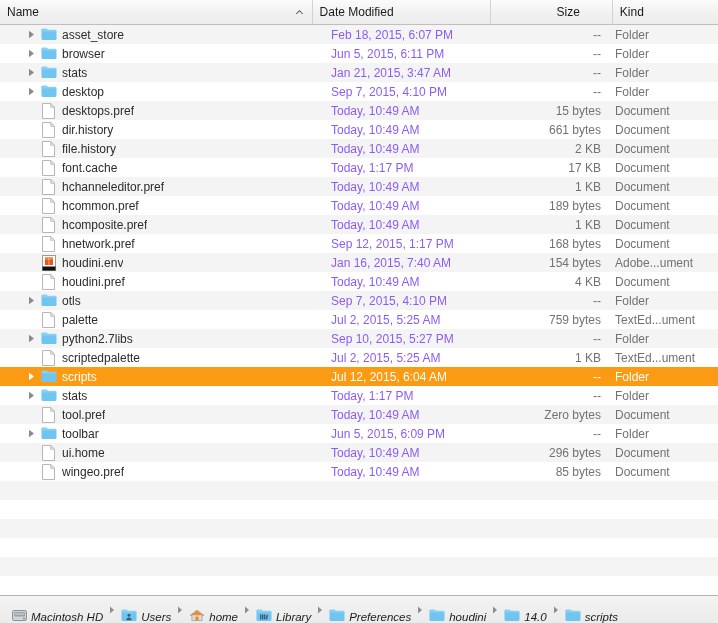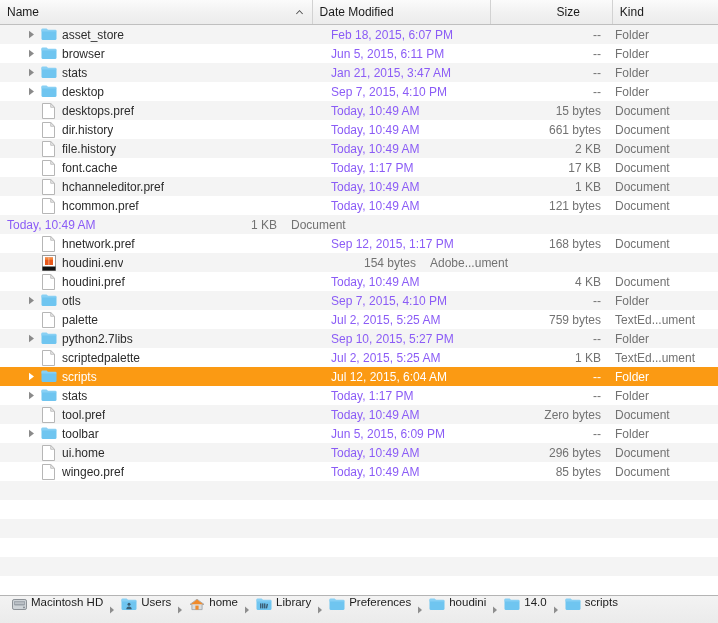--- a/index.html
+++ b/index.html
@@ -141,22 +141,23 @@
     display: flex;
     align-items: center;
     padding-left: 11px;
     font-size: 11.5px;
     color: #1c1c1c;
     overflow: hidden;
     white-space: nowrap;
   }
   .crumb {
     display: inline-flex;
-    align-items: flex-start;
+    align-items: flex-end;
     height: 100%;
+    font-style: italic;
   }
   .crumb-icon {
     width: 16px;
     min-width: 16px;
     height: 16px;
     display: flex;
     align-items: center;
     justify-content: center;
     margin-right: 4px;
   }
@@ -351,24 +352,34 @@
           <span class="disclosure"></span>
           <span class="ficon">
             <svg width="13" height="16" viewBox="0 0 13 16">
               <path d="M0.5 0.5 h8.2 l3.8 3.8 v11.2 h-12 Z" fill="#ffffff" stroke="#b6b6b6" stroke-width="1"></path>
               <path d="M8.7 0.5 v3.8 h3.8 Z" fill="#e8e8e8" stroke="#b6b6b6" stroke-width="0.8"></path>
             </svg>
           </span>
           <span class="fname">hcommon.pref</span>
         </div>
         <div class="cell cell-date">Today, 10:49 AM</div>
-        <div class="cell cell-size">121 bytes</div>
-        <div class="cell cell-kind">Document</div>
-      </div>
-      <div class="row even">
+        <div class="cell cell-size">189 bytes</div>
+        <div class="cell cell-kind">Document</div>
+      </div>
+      <div class="row even">
+        <div class="cell cell-name">
+          <span class="disclosure"></span>
+          <span class="ficon">
+            <svg width="13" height="16" viewBox="0 0 13 16">
+              <path d="M0.5 0.5 h8.2 l3.8 3.8 v11.2 h-12 Z" fill="#ffffff" stroke="#b6b6b6" stroke-width="1"></path>
+              <path d="M8.7 0.5 v3.8 h3.8 Z" fill="#e8e8e8" stroke="#b6b6b6" stroke-width="0.8"></path>
+            </svg>
+          </span>
+          <span class="fname">hcomposite.pref</span>
+        </div>
         <div class="cell cell-date">Today, 10:49 AM</div>
         <div class="cell cell-size">1 KB</div>
         <div class="cell cell-kind">Document</div>
       </div>
       <div class="row odd">
         <div class="cell cell-name">
           <span class="disclosure"></span>
           <span class="ficon">
             <svg width="13" height="16" viewBox="0 0 13 16">
               <path d="M0.5 0.5 h8.2 l3.8 3.8 v11.2 h-12 Z" fill="#ffffff" stroke="#b6b6b6" stroke-width="1"></path>
@@ -388,20 +399,21 @@
             <svg width="14" height="16" viewBox="0 0 14 16">
               <rect x="0.5" y="0.5" width="13" height="15" fill="#ffffff" stroke="#9a9a9a" stroke-width="1"></rect>
               <rect x="0.5" y="11.5" width="13" height="4" fill="#111111"></rect>
               <rect x="3" y="2.5" width="8" height="7.5" fill="#e8571a"></rect>
               <rect x="3" y="2.5" width="8" height="2.2" fill="#f4873c"></rect>
               <rect x="6.4" y="2.5" width="0.9" height="7.5" fill="#ffffff" opacity="0.45"></rect>
             </svg>
           </span>
           <span class="fname">houdini.env</span>
         </div>
+        <div class="cell cell-date">Jan 16, 2015, 7:40 AM</div>
         <div class="cell cell-size">154 bytes</div>
         <div class="cell cell-kind">Adobe...ument</div>
       </div>
       <div class="row odd">
         <div class="cell cell-name">
           <span class="disclosure"></span>
           <span class="ficon">
             <svg width="13" height="16" viewBox="0 0 13 16">
               <path d="M0.5 0.5 h8.2 l3.8 3.8 v11.2 h-12 Z" fill="#ffffff" stroke="#b6b6b6" stroke-width="1"></path>
               <path d="M8.7 0.5 v3.8 h3.8 Z" fill="#e8e8e8" stroke="#b6b6b6" stroke-width="0.8"></path>

